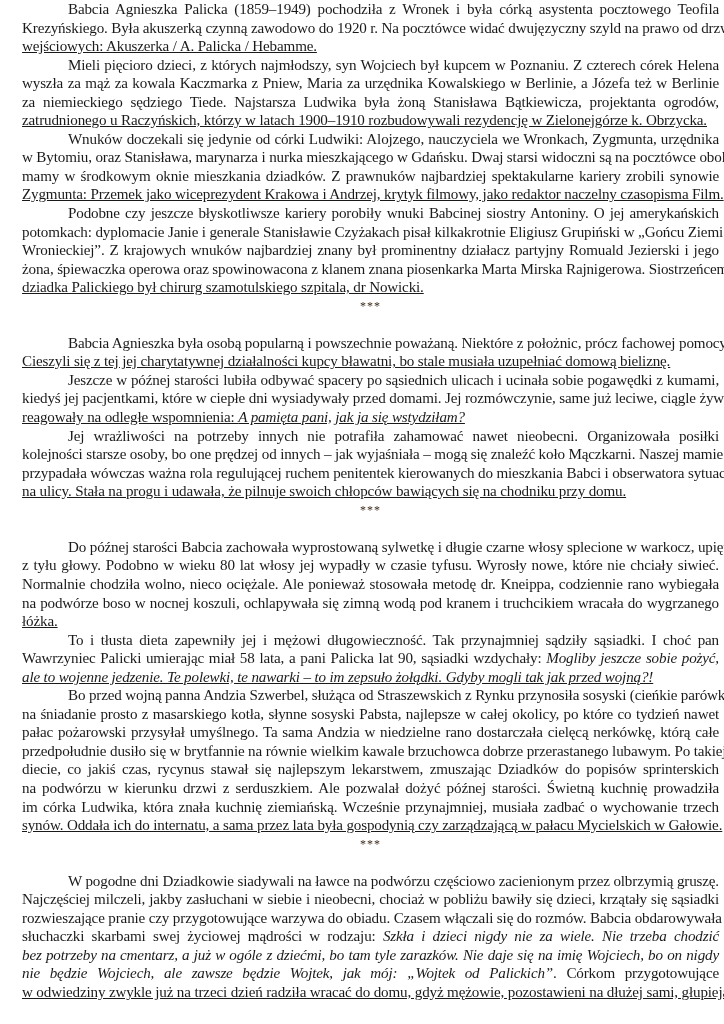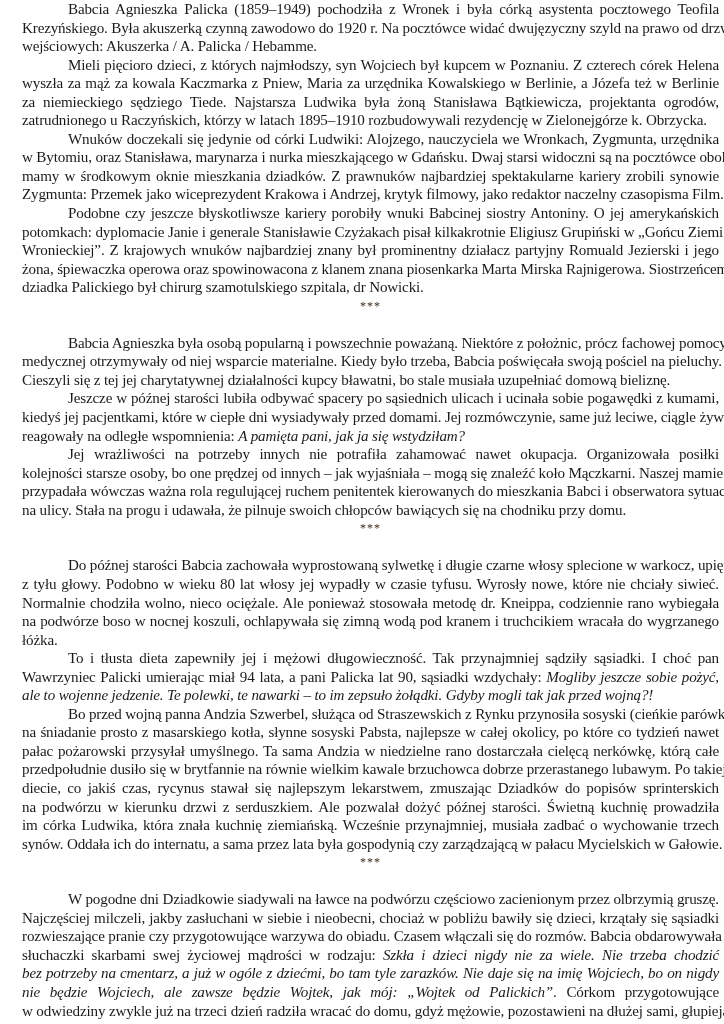--- a/index.html
+++ b/index.html
@@ -11,21 +11,21 @@
   #doc {
     position: absolute; left: 22px; top: 0px; width: 697px;
     font-size: 15.1px; line-height: 18.55px;
     letter-spacing: -0.15px;
   }
   .line {
     display: block; height: 18.55px; white-space: nowrap;
     text-align: justify; text-align-last: justify;
     overflow: visible;
   }
-  .line.last { text-align-last: left; }
+  .line.last { text-align-last: left; text-decoration: underline; }
   .line.indent { padding-left: 46px; }
   .sep {
     display: block; height: 18.55px; text-align: center;
     font-size: 12px; color: #3a2a1a; letter-spacing: 1px;
   }
   .gap { display: block; height: 18.55px; }
   em { font-style: italic; }
 </style>
 </head>
 <body>
@@ -33,65 +33,64 @@
 <div id="doc">
     <div>
       <div class="line indent"><span>Babcia Agnieszka Palicka (1859–1949) pochodziła z Wronek i była córką asystenta pocztowego Teofila</span></div>
       <div class="line"><span>Krezyńskiego. Była akuszerką czynną zawodowo do 1920 r. Na pocztówce widać dwujęzyczny szyld na prawo od drzwi</span></div>
       <div class="line last"><span>wejściowych: Akuszerka / A. Palicka / Hebamme.</span></div>
     </div>
     <div>
       <div class="line indent"><span>Mieli pięcioro dzieci, z których najmłodszy, syn Wojciech był kupcem w Poznaniu. Z czterech córek Helena</span></div>
       <div class="line"><span>wyszła za mąż za kowala Kaczmarka z Pniew, Maria za urzędnika Kowalskiego w Berlinie, a Józefa też w Berlinie</span></div>
       <div class="line"><span>za niemieckiego sędziego Tiede. Najstarsza Ludwika była żoną Stanisława Bątkiewicza, projektanta ogrodów,</span></div>
-      <div class="line last"><span>zatrudnionego u Raczyńskich, którzy w latach 1895–1910 rozbudowywali rezydencję w Zielonejgórze k. Obrzycka.</span></div>
+      <div class="line last"><span>zatrudnionego u Raczyńskich, którzy w latach 1900–1910 rozbudowywali rezydencję w Zielonejgórze k. Obrzycka.</span></div>
     </div>
     <div>
       <div class="line indent"><span>Wnuków doczekali się jedynie od córki Ludwiki: Alojzego, nauczyciela we Wronkach, Zygmunta, urzędnika</span></div>
       <div class="line"><span>w Bytomiu, oraz Stanisława, marynarza i nurka mieszkającego w Gdańsku. Dwaj starsi widoczni są na pocztówce obok</span></div>
       <div class="line"><span>mamy w środkowym oknie mieszkania dziadków. Z prawnuków najbardziej spektakularne kariery zrobili synowie</span></div>
       <div class="line last"><span>Zygmunta: Przemek jako wiceprezydent Krakowa i Andrzej, krytyk filmowy, jako redaktor naczelny czasopisma Film.</span></div>
     </div>
     <div>
       <div class="line indent"><span>Podobne czy jeszcze błyskotliwsze kariery porobiły wnuki Babcinej siostry Antoniny. O jej amerykańskich</span></div>
       <div class="line"><span>potomkach: dyplomacie Janie i generale Stanisławie Czyżakach pisał kilkakrotnie Eligiusz Grupiński w „Gońcu Ziemi</span></div>
       <div class="line"><span>Wronieckiej”. Z krajowych wnuków najbardziej znany był prominentny działacz partyjny Romuald Jezierski i jego</span></div>
       <div class="line"><span>żona, śpiewaczka operowa oraz spowinowacona z klanem znana piosenkarka Marta Mirska Rajnigerowa. Siostrzeńcem</span></div>
       <div class="line last"><span>dziadka Palickiego był chirurg szamotulskiego szpitala, dr Nowicki.</span></div>
     </div>
     <div class="sep">***</div>
     <div class="gap"></div>
     <div>
       <div class="line indent"><span>Babcia Agnieszka była osobą popularną i powszechnie poważaną. Niektóre z położnic, prócz fachowej pomocy</span></div>
-      <div class="line"><span>medycznej otrzymywały od niej wsparcie materialne. Kiedy było trzeba, Babcia poświęcała swoją pościel na pieluchy.</span></div>
       <div class="line last"><span>Cieszyli się z tej jej charytatywnej działalności kupcy bławatni, bo stale musiała uzupełniać domową bieliznę.</span></div>
     </div>
     <div>
       <div class="line indent"><span>Jeszcze w późnej starości lubiła odbywać spacery po sąsiednich ulicach i ucinała sobie pogawędki z kumami,</span></div>
       <div class="line"><span>kiedyś jej pacjentkami, które w ciepłe dni wysiadywały przed domami. Jej rozmówczynie, same już leciwe, ciągle żywo</span></div>
       <div class="line last"><span>reagowały na odległe wspomnienia: </span><em>A pamięta pani, jak ja się wstydziłam?</em></div>
     </div>
     <div>
-      <div class="line indent"><span>Jej wrażliwości na potrzeby innych nie potrafiła zahamować nawet okupacja. Organizowała posiłki</span></div>
+      <div class="line indent"><span>Jej wrażliwości na potrzeby innych nie potrafiła zahamować nawet nieobecni. Organizowała posiłki</span></div>
       <div class="line"><span>kolejności starsze osoby, bo one prędzej od innych – jak wyjaśniała – mogą się znaleźć koło Mączkarni. Naszej mamie</span></div>
       <div class="line"><span>przypadała wówczas ważna rola regulującej ruchem penitentek kierowanych do mieszkania Babci i obserwatora sytuacji</span></div>
       <div class="line last"><span>na ulicy. Stała na progu i udawała, że pilnuje swoich chłopców bawiących się na chodniku przy domu.</span></div>
     </div>
     <div class="sep">***</div>
     <div class="gap"></div>
     <div>
       <div class="line indent"><span>Do późnej starości Babcia zachowała wyprostowaną sylwetkę i długie czarne włosy splecione w warkocz, upięte</span></div>
       <div class="line"><span>z tyłu głowy. Podobno w wieku 80 lat włosy jej wypadły w czasie tyfusu. Wyrosły nowe, które nie chciały siwieć.</span></div>
       <div class="line"><span>Normalnie chodziła wolno, nieco ociężale. Ale ponieważ stosowała metodę dr. Kneippa, codziennie rano wybiegała</span></div>
       <div class="line"><span>na podwórze boso w nocnej koszuli, ochlapywała się zimną wodą pod kranem i truchcikiem wracała do wygrzanego</span></div>
       <div class="line last"><span>łóżka.</span></div>
     </div>
     <div>
       <div class="line indent"><span>To i tłusta dieta zapewniły jej i mężowi długowieczność. Tak przynajmniej sądziły sąsiadki. I choć pan</span></div>
-      <div class="line"><span>Wawrzyniec Palicki umierając miał 94 lata, a pani Palicka lat 90, sąsiadki wzdychały: </span><em>Mogliby jeszcze sobie pożyć,</em></div>
+      <div class="line"><span>Wawrzyniec Palicki umierając miał 58 lata, a pani Palicka lat 90, sąsiadki wzdychały: </span><em>Mogliby jeszcze sobie pożyć,</em></div>
       <div class="line last"><em>ale to wojenne jedzenie. Te polewki, te nawarki – to im zepsuło żołądki. Gdyby mogli tak jak przed wojną?!</em></div>
     </div>
     <div>
       <div class="line indent"><span>Bo przed wojną panna Andzia Szwerbel, służąca od Straszewskich z Rynku przynosiła sosyski (cieńkie parówki)</span></div>
       <div class="line"><span>na śniadanie prosto z masarskiego kotła, słynne sosyski Pabsta, najlepsze w całej okolicy, po które co tydzień nawet</span></div>
       <div class="line"><span>pałac pożarowski przysyłał umyślnego. Ta sama Andzia w niedzielne rano dostarczała cielęcą nerkówkę, którą całe</span></div>
       <div class="line"><span>przedpołudnie dusiło się w brytfannie na równie wielkim kawale brzuchowca dobrze przerastanego lubawym. Po takiej</span></div>
       <div class="line"><span>diecie, co jakiś czas, rycynus stawał się najlepszym lekarstwem, zmuszając Dziadków do popisów sprinterskich</span></div>
       <div class="line"><span>na podwórzu w kierunku drzwi z serduszkiem. Ale pozwalał dożyć późnej starości. Świetną kuchnię prowadziła</span></div>
       <div class="line"><span>im córka Ludwika, która znała kuchnię ziemiańską. Wcześnie przynajmniej, musiała zadbać o wychowanie trzech</span></div>

